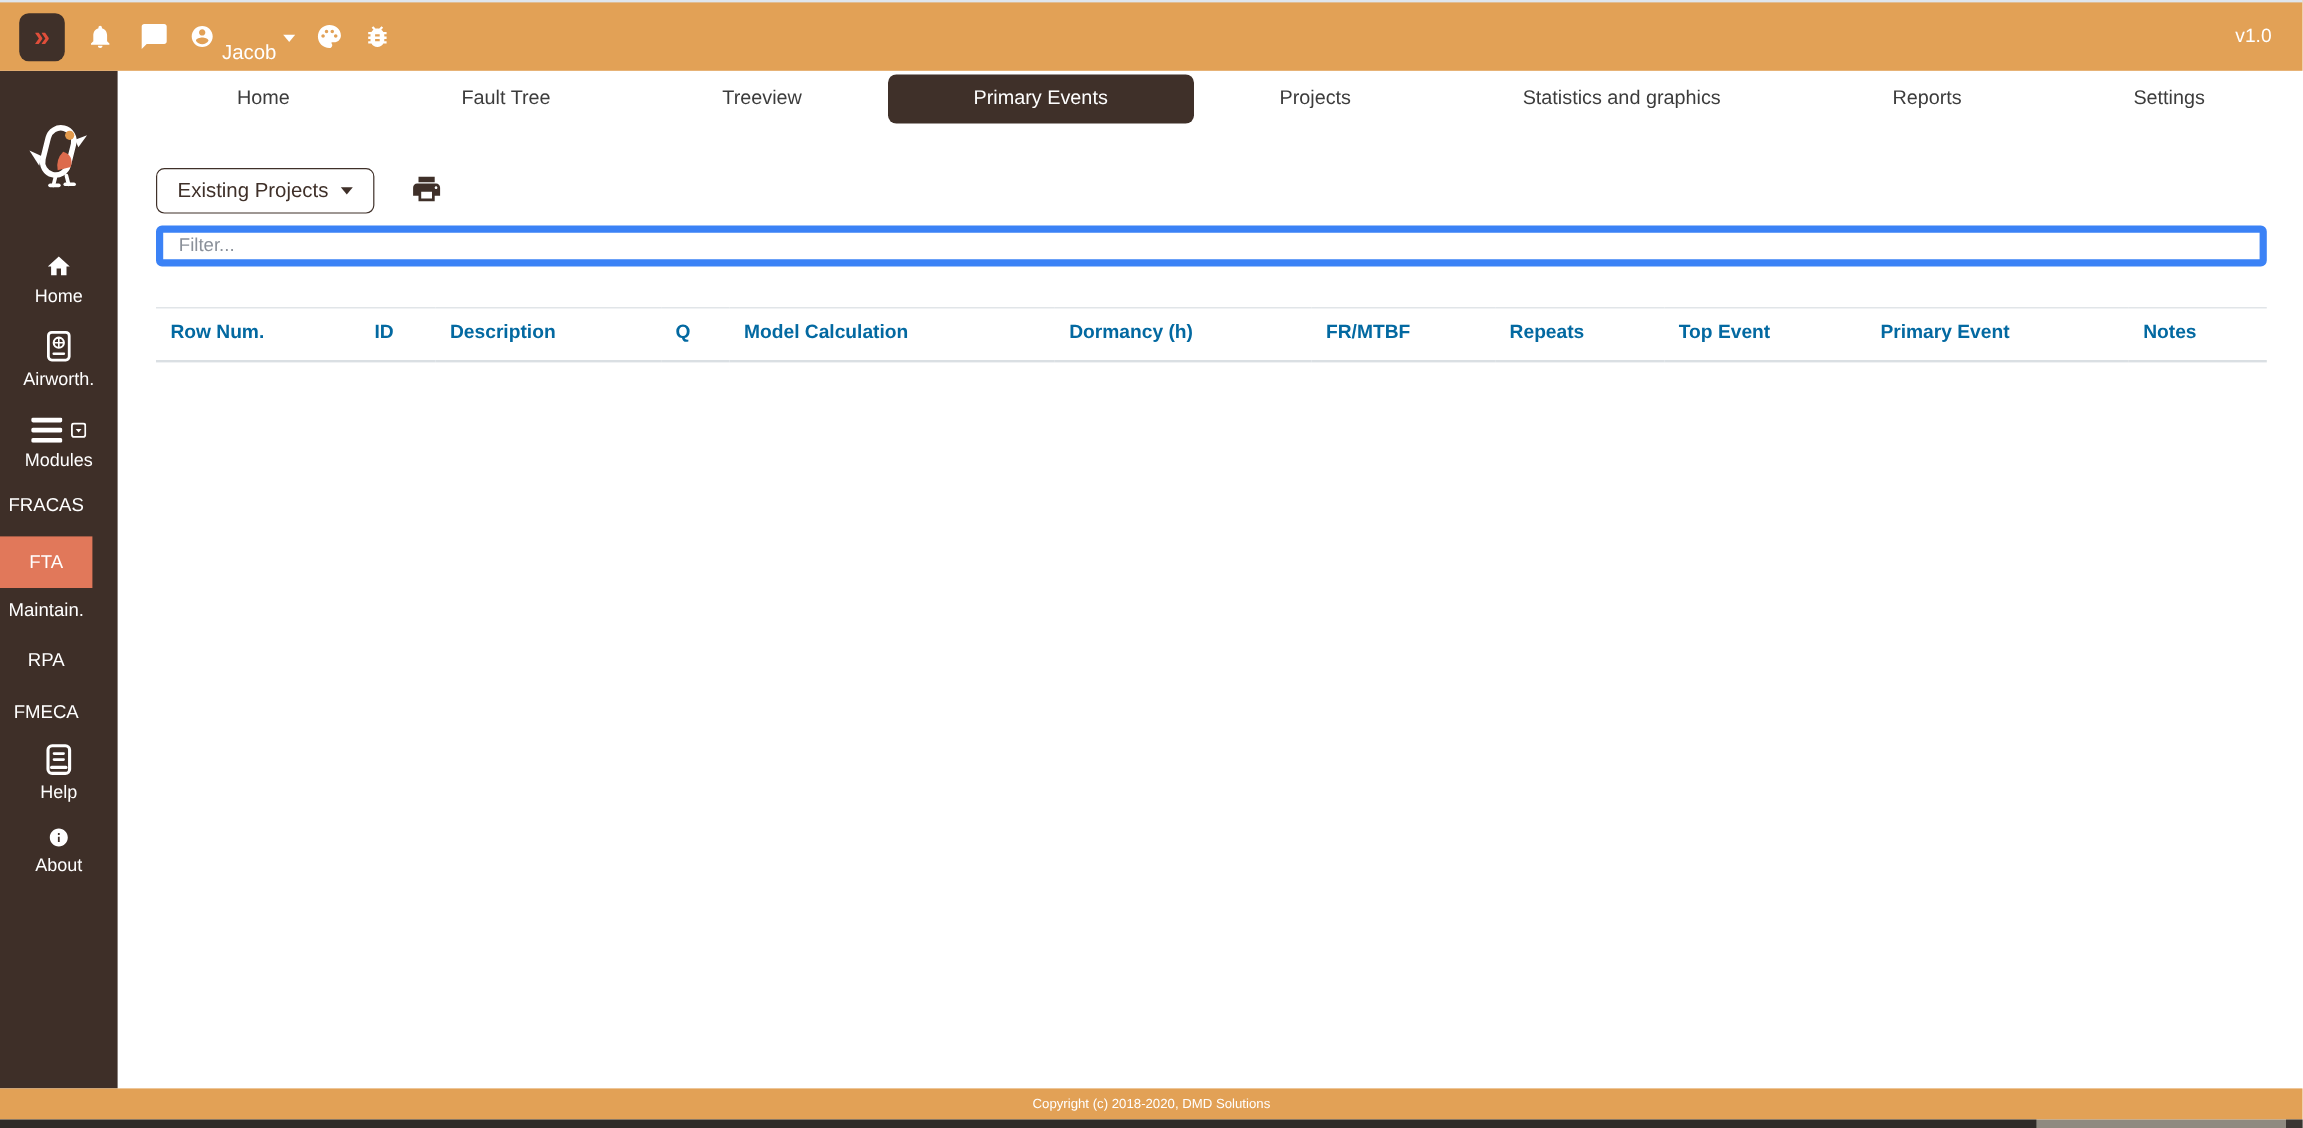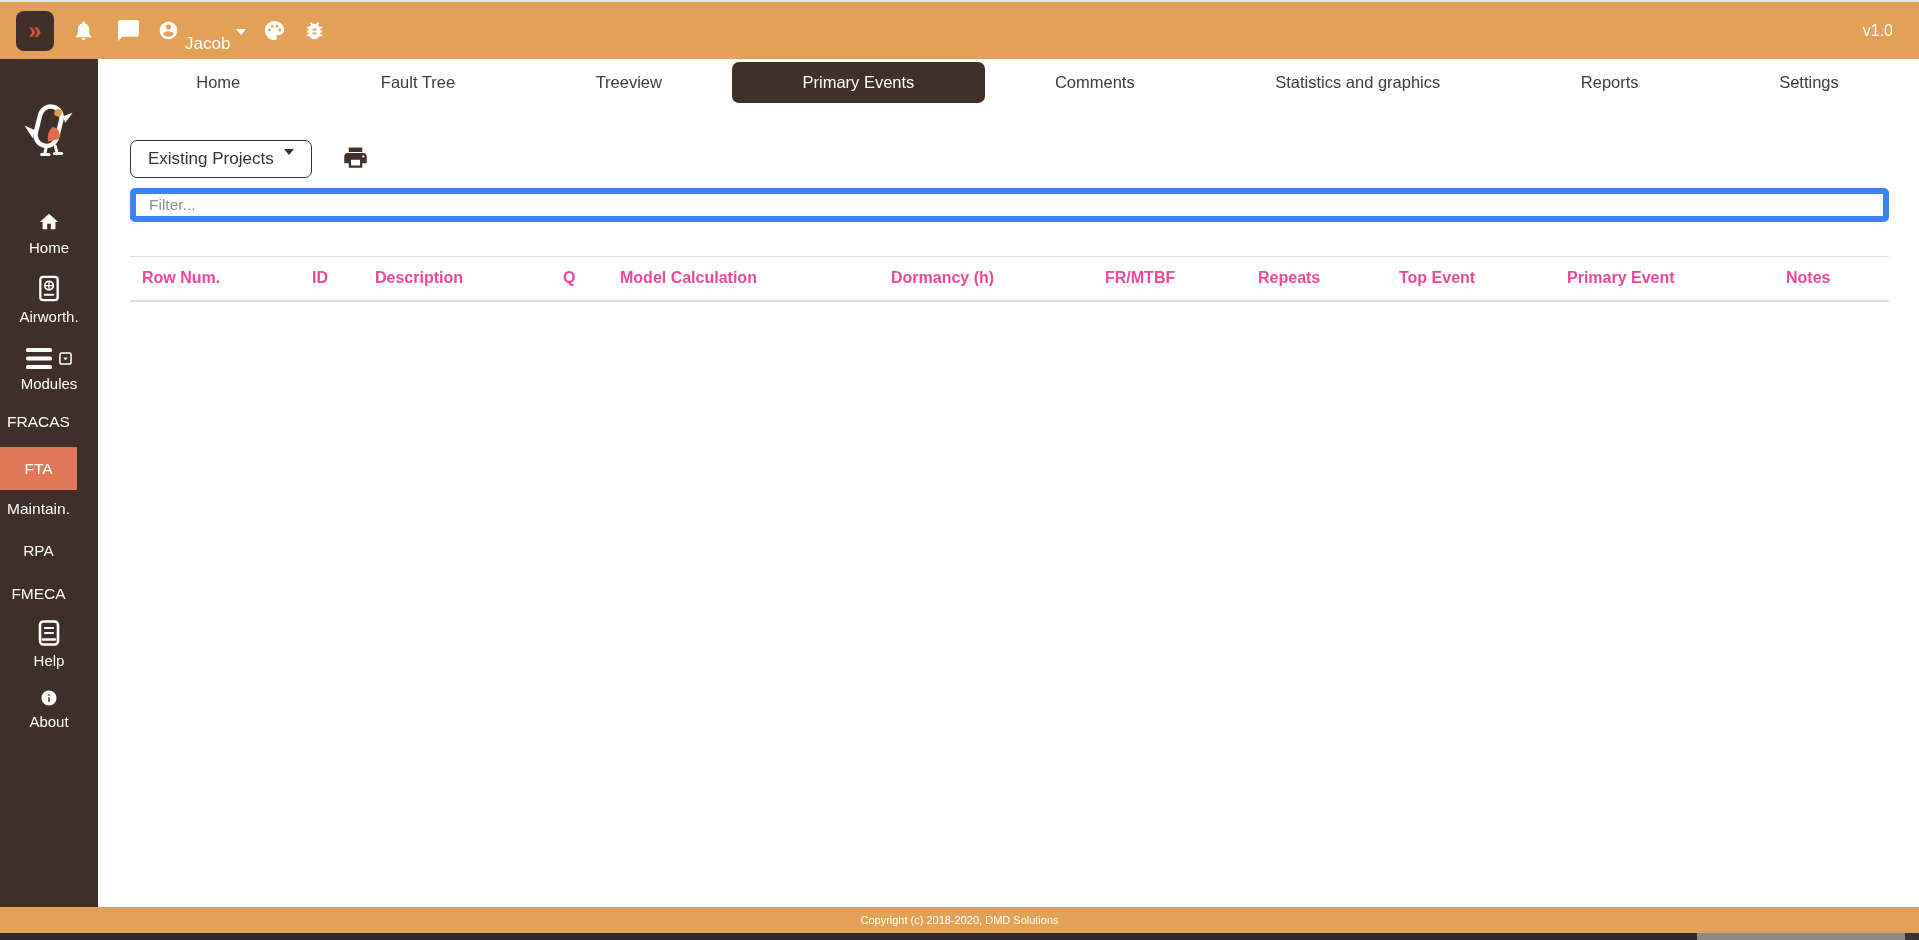--- a/index.html
+++ b/index.html
@@ -75,38 +75,38 @@
   .content { padding: 16px 30px 0 32px; }
 
   .page-heading { margin-top: 15px; font-size: 28px; letter-spacing: 0.2px; }
   .page-heading .title { color: #DF7058; font-weight: bold; }
   .page-heading .rest { color: #1d1d1d; font-weight: 500; }
 
   .toolbar { margin-top: 21px; display: flex; align-items: center; gap: 30px; }
   .projects-btn {
     background: #fff; border: 1px solid #3F3029; border-radius: 7px;
     color: #3F3029; font-size: 17px; padding: 8px 17px;
-    display: inline-flex; gap: 10px; cursor: pointer;
+    display: inline-flex; align-items: center; gap: 10px; cursor: pointer;
     font-family: "Liberation Sans", sans-serif;
   }
   .projects-btn .caret { width: 0; height: 0; border-left: 5px solid transparent; border-right: 5px solid transparent; border-top: 6px solid #3F3029; }
   .print-btn { background: none; border: none; cursor: pointer; padding: 0; display: inline-flex; }
 
   .filter-input {
     margin-top: 10px; width: 100%; height: 34px;
     border: 6px solid #3b82f6; border-radius: 5px;
     padding: 6px 13px; font-size: 15.5px; color: #333;
     font-family: "Liberation Sans", sans-serif;
     outline: none; display: block;
   }
   .filter-input::placeholder { color: #8a9099; }
 
   .events-table { margin-top: 34px; width: 100%; border-collapse: collapse; table-layout: fixed; }
   .events-table th {
-    text-align: left; font-size: 16px; font-weight: bold; color: #ec4899;
+    text-align: left; font-size: 16px; font-weight: bold; color: #0369a1;
     padding: 12px 12px 13px 12px;
     border-top: 1px solid #dadfe3; border-bottom: 2px solid #dadfe3;
     white-space: nowrap; overflow: hidden;
   }
 
   
   .footer {
     position: absolute; left: 0; right: 0; bottom: 7px; height: 26px;
     background: #E2A156; color: #fff; font-size: 11px;
     display: flex; align-items: center; justify-content: center; z-index: 25;
@@ -248,21 +248,21 @@
       <span>About</span>
     </a>
   </nav>
 
   <main class="main">
     <div class="tabs">
       <div class="tab">Home</div>
       <div class="tab">Fault Tree</div>
       <div class="tab">Treeview</div>
       <div class="tab tab--active">Primary Events</div>
-      <div class="tab">Comments</div>
+      <div class="tab">Projects</div>
       <div class="tab">Statistics and graphics</div>
       <div class="tab">Reports</div>
       <div class="tab">Settings</div>
     </div>
 
     <div class="content">
 
       <div class="toolbar">
         <button class="projects-btn">
           <span>Existing Projects</span>

